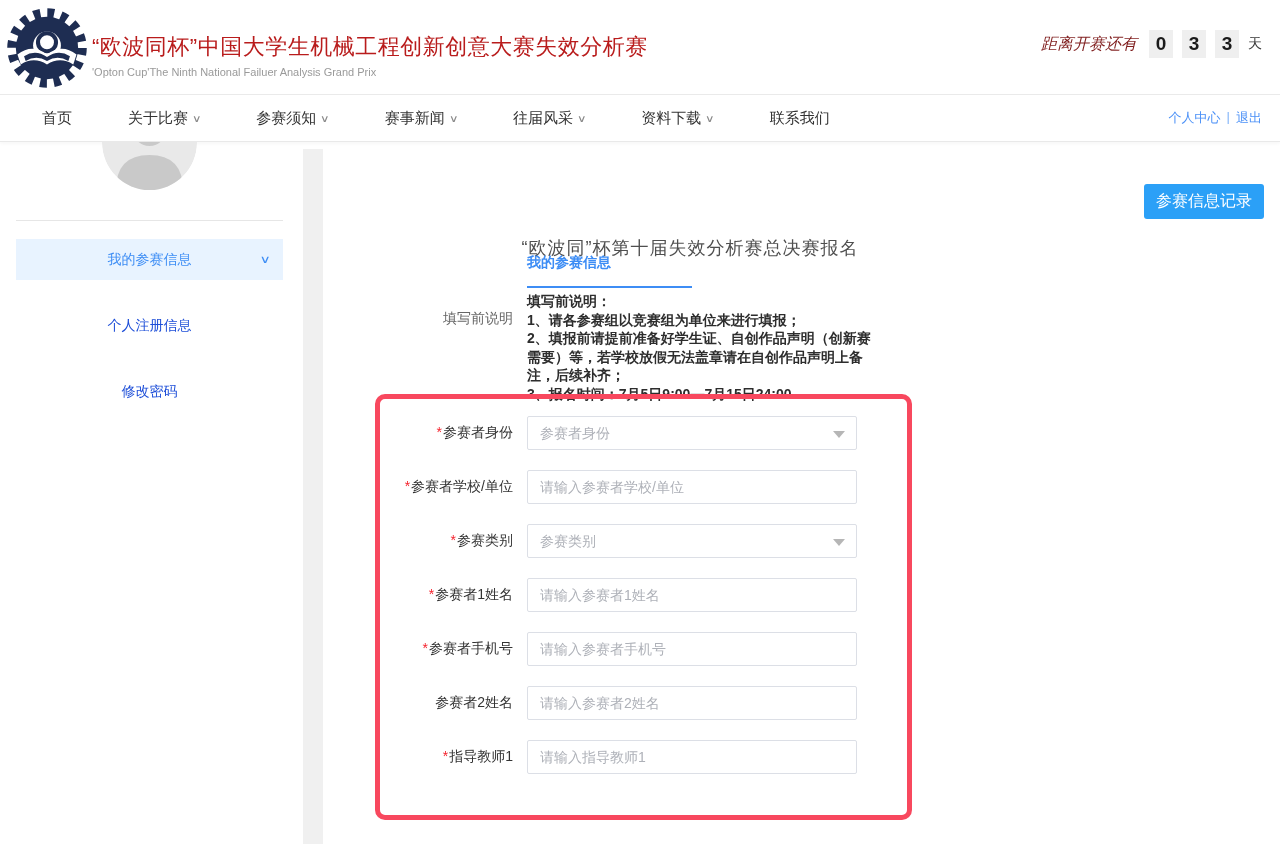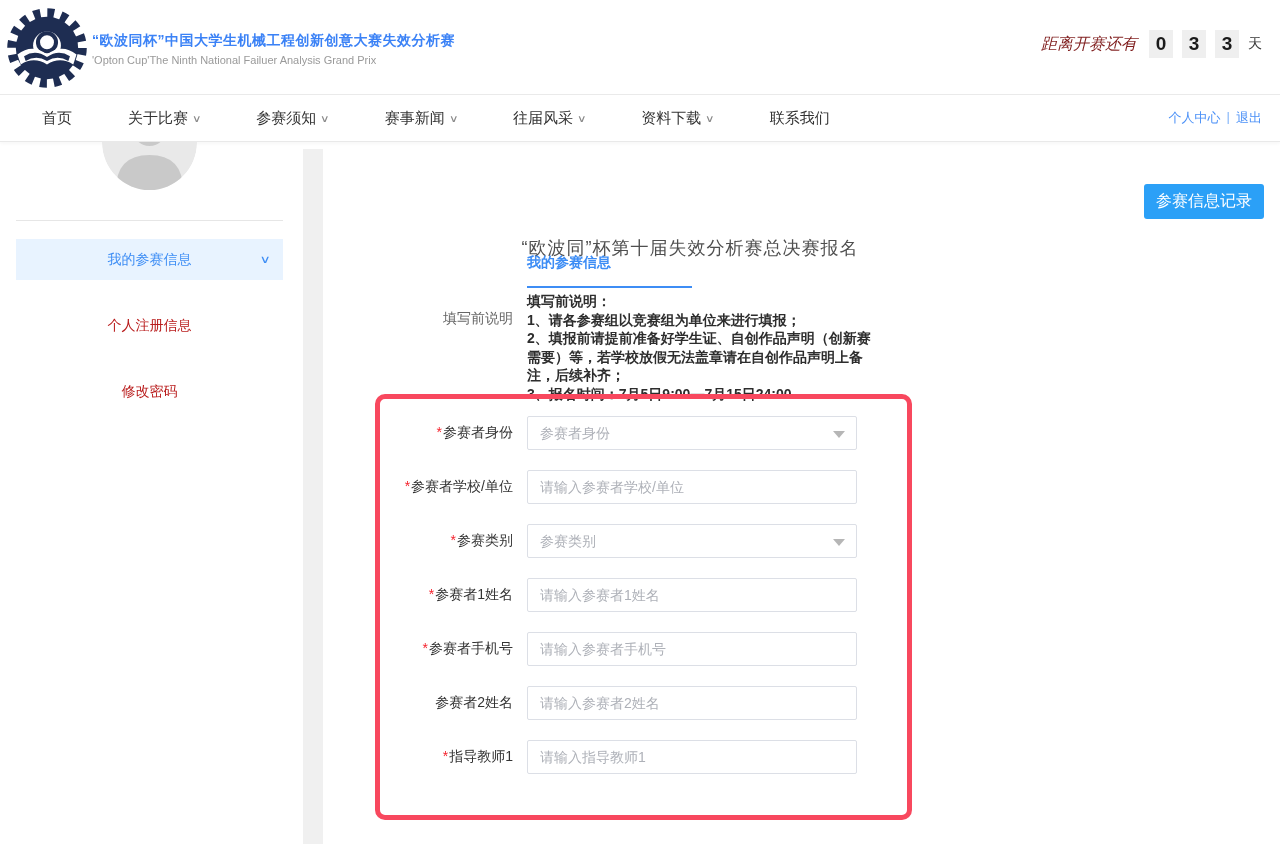--- a/index.html
+++ b/index.html
@@ -3,21 +3,21 @@
 <meta charset="utf-8">
 <style>
   * { margin: 0; padding: 0; box-sizing: border-box; }
   html, body { width: 1280px; height: 845px; overflow: hidden; background: #fff;
     font-family: "Liberation Sans", "DejaVu Sans", sans-serif; color: #333; }
 
   
   .header { position: relative; height: 95px; border-bottom: 1px solid #eaeaea; background: #fff; }
   .logo { position: absolute; left: 6px; top: 7px; width: 82px; height: 82px; }
   .brand { position: absolute; left: 92px; top: 32px; }
-  .brand-title { font-size: 14px; font-weight: bold; color: #3b82f6; letter-spacing: 0.5px; }
+  .brand-title { font-size: 22px; font-weight: normal; color: #b91c1c; letter-spacing: 0.5px; }
   .brand-sub { font-size: 11px; color: #9a9a9a; margin-top: 4px; }
   .countdown { position: absolute; right: 18px; top: 30px; display: flex; align-items: center; gap: 9px; }
   .countdown-label { font-style: italic; font-size: 16px; color: #7f1d1d; margin-right: 3px; }
   .digit-box { width: 24px; height: 28px; background: #efefef; display: flex; align-items: center;
     justify-content: center; font-size: 19px; font-weight: bold; color: #1a1a1a; }
   .countdown-unit { font-size: 14px; color: #3a3a3a; }
 
   
   .navbar { position: relative; height: 47px; display: flex; align-items: center;
     padding-left: 42px; gap: 56px; border-bottom: 1px solid #e9e9e9;
@@ -30,21 +30,21 @@
 
   
   .content { position: relative; height: 702px; }
 
   .sidebar { position: absolute; left: 16px; top: 0; width: 267px; }
   .avatar-wrap { height: 48px; overflow: hidden; position: relative; }
   .avatar { position: absolute; left: 86px; top: -47px; width: 95px; height: 95px; border-radius: 50%; }
   .avatar-section { border-bottom: 1px solid #e6e6e6; padding-bottom: 30px; }
   .menu { margin-top: 18px; }
   .menu-item { position: relative; height: 41px; margin-bottom: 25px; display: flex; align-items: center;
-    justify-content: center; font-size: 14px; color: #b91c1c; cursor: pointer; }
+    justify-content: center; font-size: 14px; color: #1d4ed8; cursor: pointer; }
   .menu-item.active { background: #e8f3ff; color: #3d8df5; }
   .menu-caret { position: absolute; right: 14px; font-size: 11px; color: #3d8df5; transform: scaleX(1.4); }
   .menu-item:not(.active) .menu-caret { display: none; }
 
   .divider-strip { position: absolute; left: 303px; top: 7px; width: 20px; height: 695px; background: #f0f0f0; }
 
   .main { position: absolute; left: 380px; top: 0; width: 884px; }
   .main-heading { position: absolute; top: 59px; left: 0; width: 620px; text-align: center;
     font-size: 18px; color: #4f4f4f; letter-spacing: 1px; margin-top: 35px; }
   .record-btn { position: absolute; top: 42px; right: 0; background: #2ba0f7; color: #fff;

